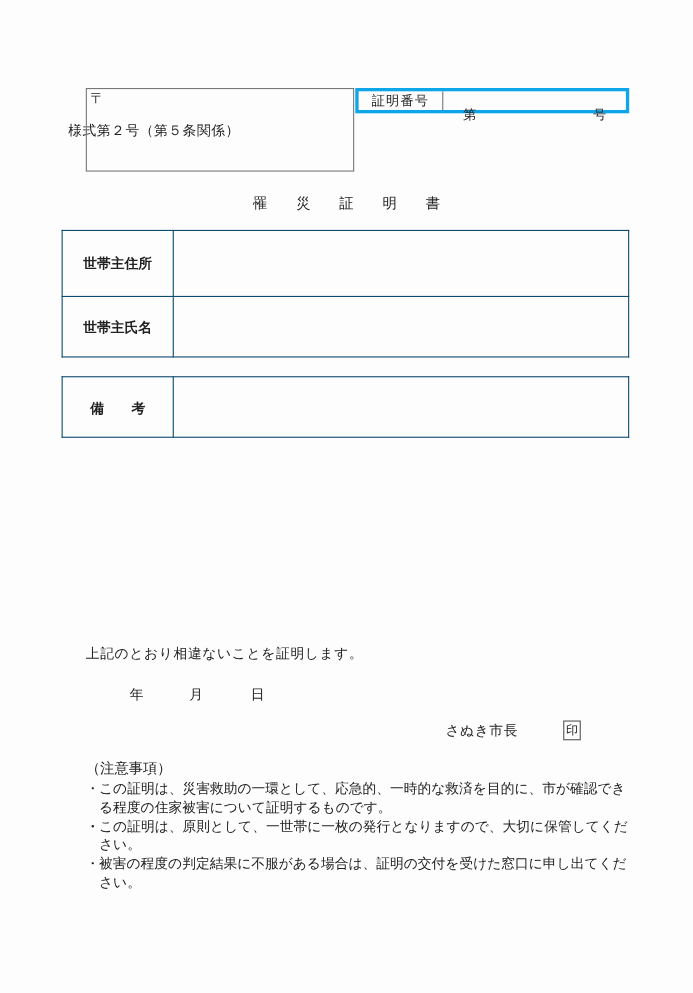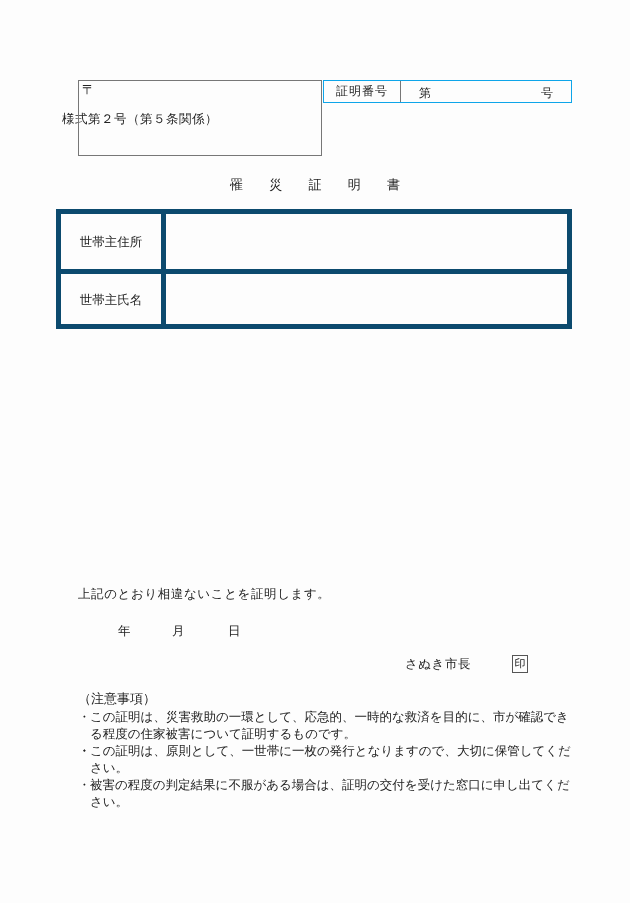--- a/index.html
+++ b/index.html
@@ -4,28 +4,28 @@
 <style>
   html, body { margin:0; padding:0; }
   body {
     width:630px; height:903px; background:#fdfdfd; position:relative; overflow:hidden;
     font-family: "DejaVu Serif", "Liberation Serif", serif; color:#222; font-size:12px;
   }
   .abs { position:absolute; }
   .form-no { left:62px; top:63px; font-size:12.5px; letter-spacing:0.5px;margin-top:48px; }
   .postal-box { left:78px; top:80px; width:244px; height:76px; border:1px solid #777; box-sizing:border-box; }
   .postal-mark { position:absolute; left:3px; top:0px; font-size:13px; font-family:"DejaVu Sans", sans-serif; }
-  .certno { left:323px; top:80px; width:249px; height:23px; border:1px solid #0ea5e9; box-sizing:border-box; display:flex; }
+  .certno { left:323px; top:80px; width:249px; height:23px; border:3px solid #0ea5e9; box-sizing:border-box; display:flex;align-items:center; }
   .certno .lbl { width:76px; border-right:1px solid #777; display:flex; align-items:center; justify-content:center; font-size:12px; letter-spacing:1px; }
   .certno .val { flex:1; position:relative; }
   .certno .dai { position:absolute; left:18px; top:4px; }
   .certno .go { position:absolute; right:18px; top:4px; }
   .title { left:200px; top:176px; width:230px; display:flex; justify-content:space-between; padding:0 30px; box-sizing:border-box; font-size:13px; }
   table.grid { position:absolute; left:56px; width:516px; border-collapse:collapse; }
-  table.grid td { border:5px solid #0c4a6e; padding:0; }
+  table.grid td { border:1px solid #0c4a6e; padding:0;font-weight:bold; }
   table.grid td.lh { width:100px; text-align:center; font-size:12.5px; line-height:19px; }
   .t1 { top:209px; }
   .t2 { top:342px; }
   .cause-cell { position:relative; }
   .cause-cell span { position:absolute; top:50%; transform:translateY(-50%); font-size:12.5px; }
   .statement { left:78px; top:586px; font-size:12.5px; letter-spacing:0.6px; }
   .date-line span { position:absolute; top:623px; font-size:12.5px; }
   .mayor { left:405px; top:656px; font-size:12.5px; letter-spacing:0.5px; }
   .seal { left:512px; top:655px; width:14px; height:16px; border:1px solid #555; font-size:11px; line-height:16px; text-align:center; }
   .notes-title { left:78px; top:690px; font-size:13px; }
@@ -66,20 +66,24 @@
   </tr>
   <tr style="height:55px">
     <td class="lh">世帯主氏名</td>
     <td></td>
   </tr>
 </tbody>
   </table>
 
 <table class="grid t2">
   <tbody>
+  <tr style="height:55px">
+    <td class="lh">備　　考</td>
+    <td></td>
+  </tr>
 </tbody>
   </table>
 
 <div class="abs statement">上記のとおり相違ないことを証明します。</div>
 
 <div class="date-line">
   <span style="left:118px">年</span>
   <span style="left:172px">月</span>
   <span style="left:228px">日</span>
 </div>

